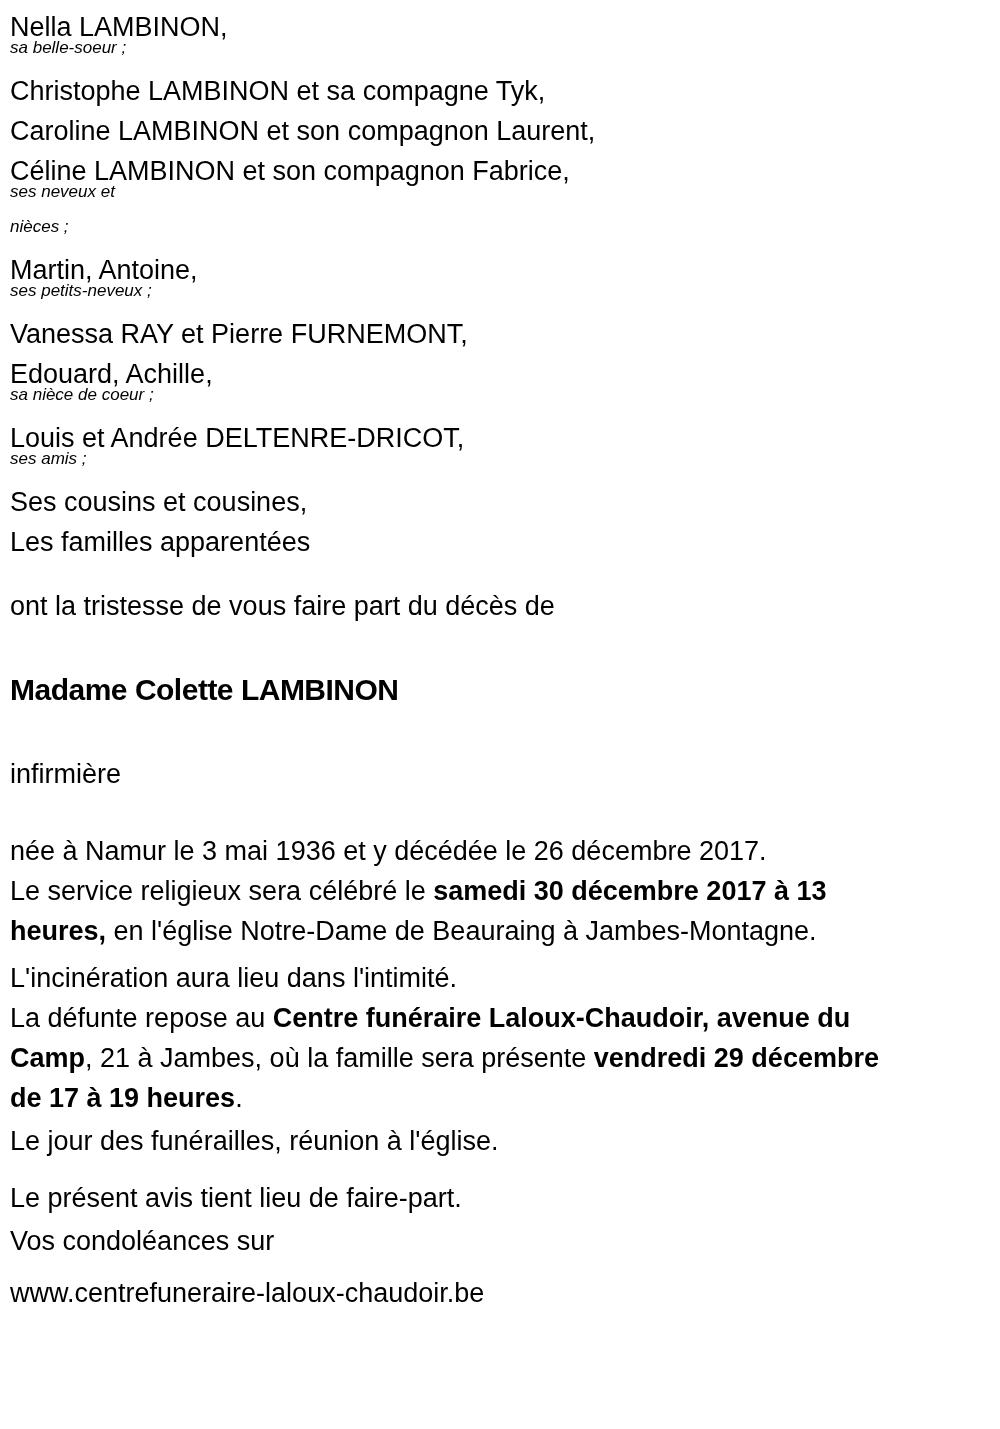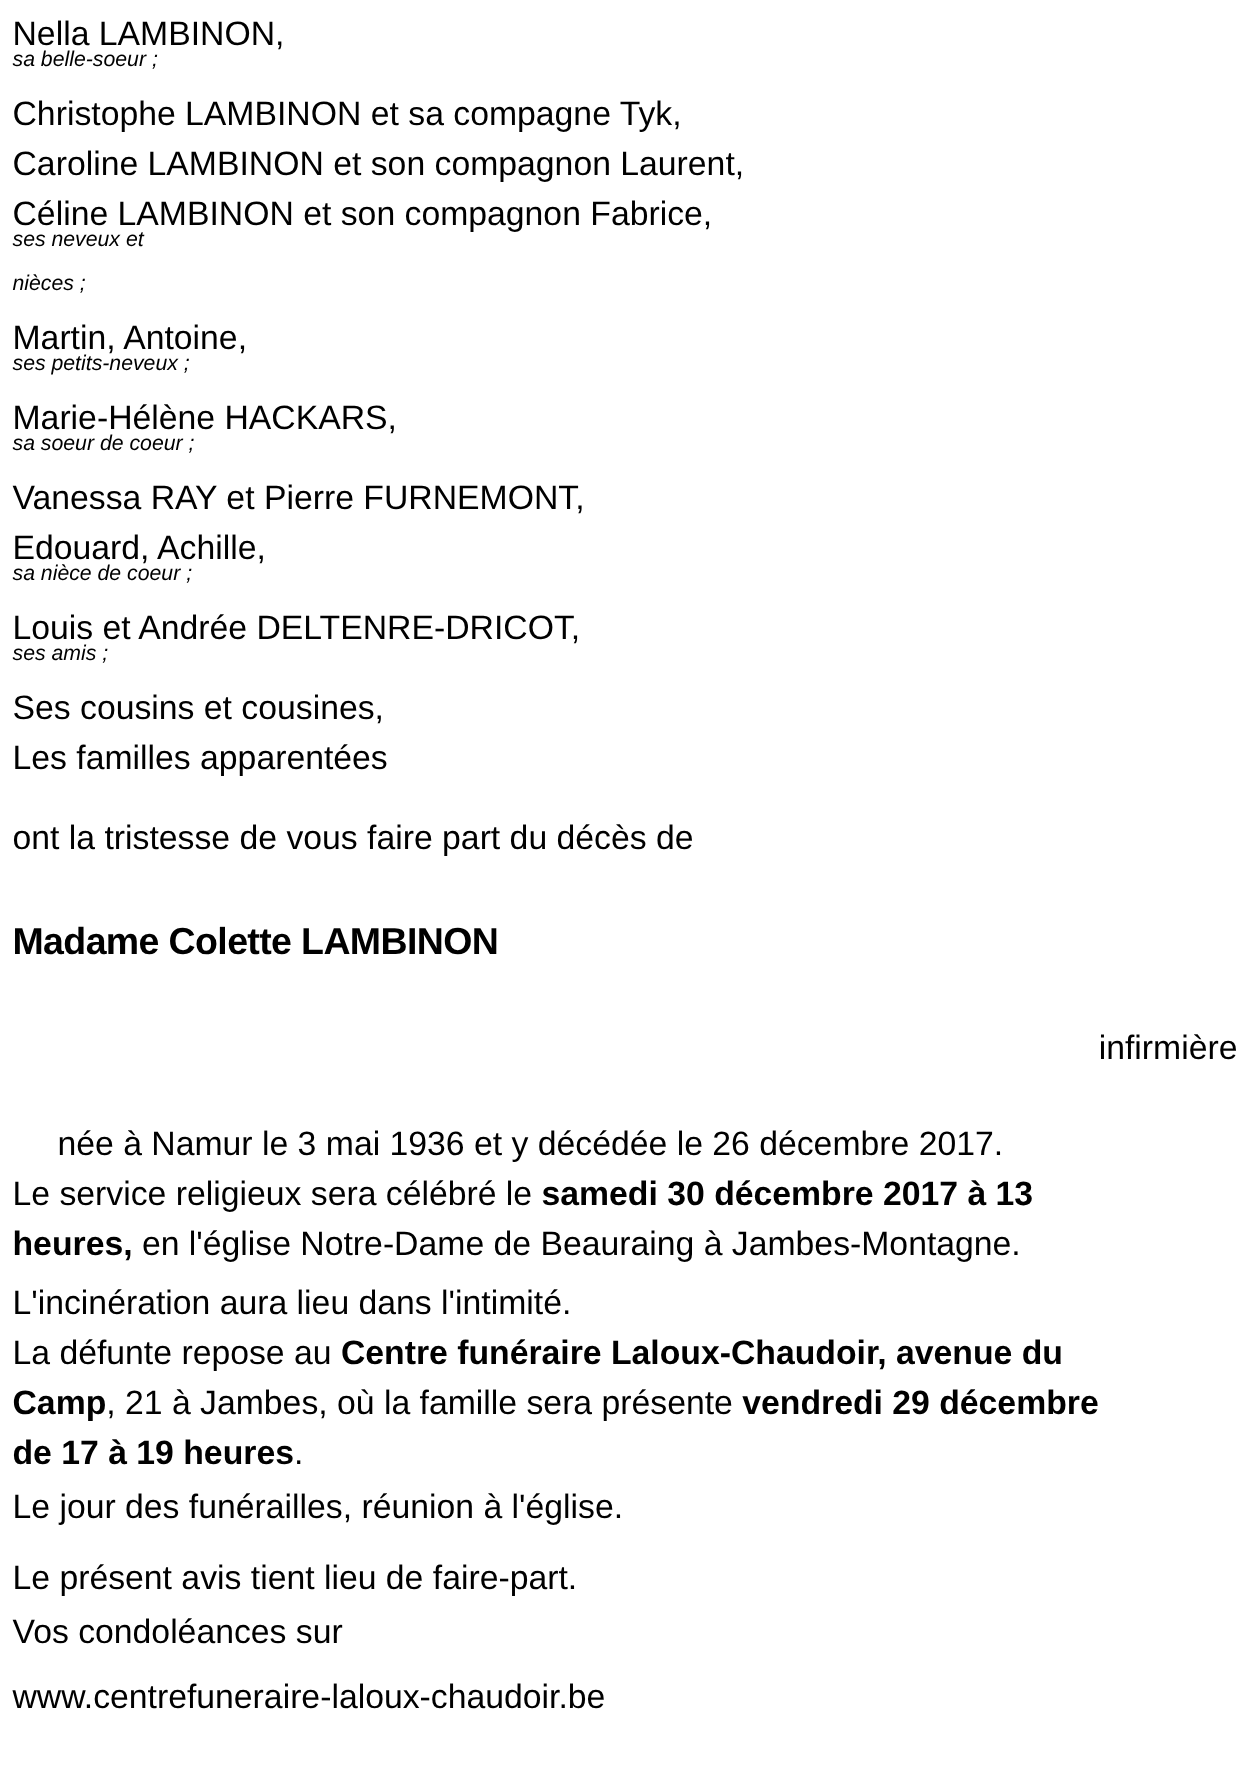--- a/index.html
+++ b/index.html
@@ -41,22 +41,22 @@
   }
   .b { font-weight: bold; }
   .p-ont     { margin-top: 24px; }
   .deceased {
     margin: 40px 0 0 0;
     font-size: 30px;
     line-height: 48px;
     font-weight: bold;
     letter-spacing: -0.5px;
   }
-  .p-prof    { margin-top: 40px; text-align: right; }
-  .p-nee     { margin-top: 37px; margin-left: 36px; }
+  .p-prof    { margin-top: 40px; }
+  .p-nee     { margin-top: 37px; }
   .p-service { }
   .p-incin   { margin-top: 7px;  }
   .p-repose  { margin-top: 0; }
   .p-jour    { margin-top: 3px;  }
   .p-present { margin-top: 17px; }
   .p-vos     { margin-top: 3px;  }
   .p-www     { margin-top: 12px; }
 </style>
 </head>
 <body>
@@ -76,24 +76,20 @@
       <div class="name">Céline LAMBINON et son compagnon Fabrice,</div>
       <div class="label">ses neveux et
 nièces ;</div>
     </div>
 
     <div class="entry">
       <div class="name">Martin, Antoine,</div>
       <div class="label">ses petits-neveux ;</div>
     </div>
 
-    <div class="entry">
-      <div class="name">Marie-Hélène HACKARS,</div>
-      <div class="label">sa soeur de coeur ;</div>
-    </div>
 
     <div class="entry">
       <div class="name">Vanessa RAY et Pierre FURNEMONT,</div>
       <div class="name">Edouard, Achille,</div>
       <div class="label">sa nièce de coeur ;</div>
     </div>
 
     <div class="entry">
       <div class="name">Louis et Andrée DELTENRE-DRICOT,</div>
       <div class="label">ses amis ;</div>

